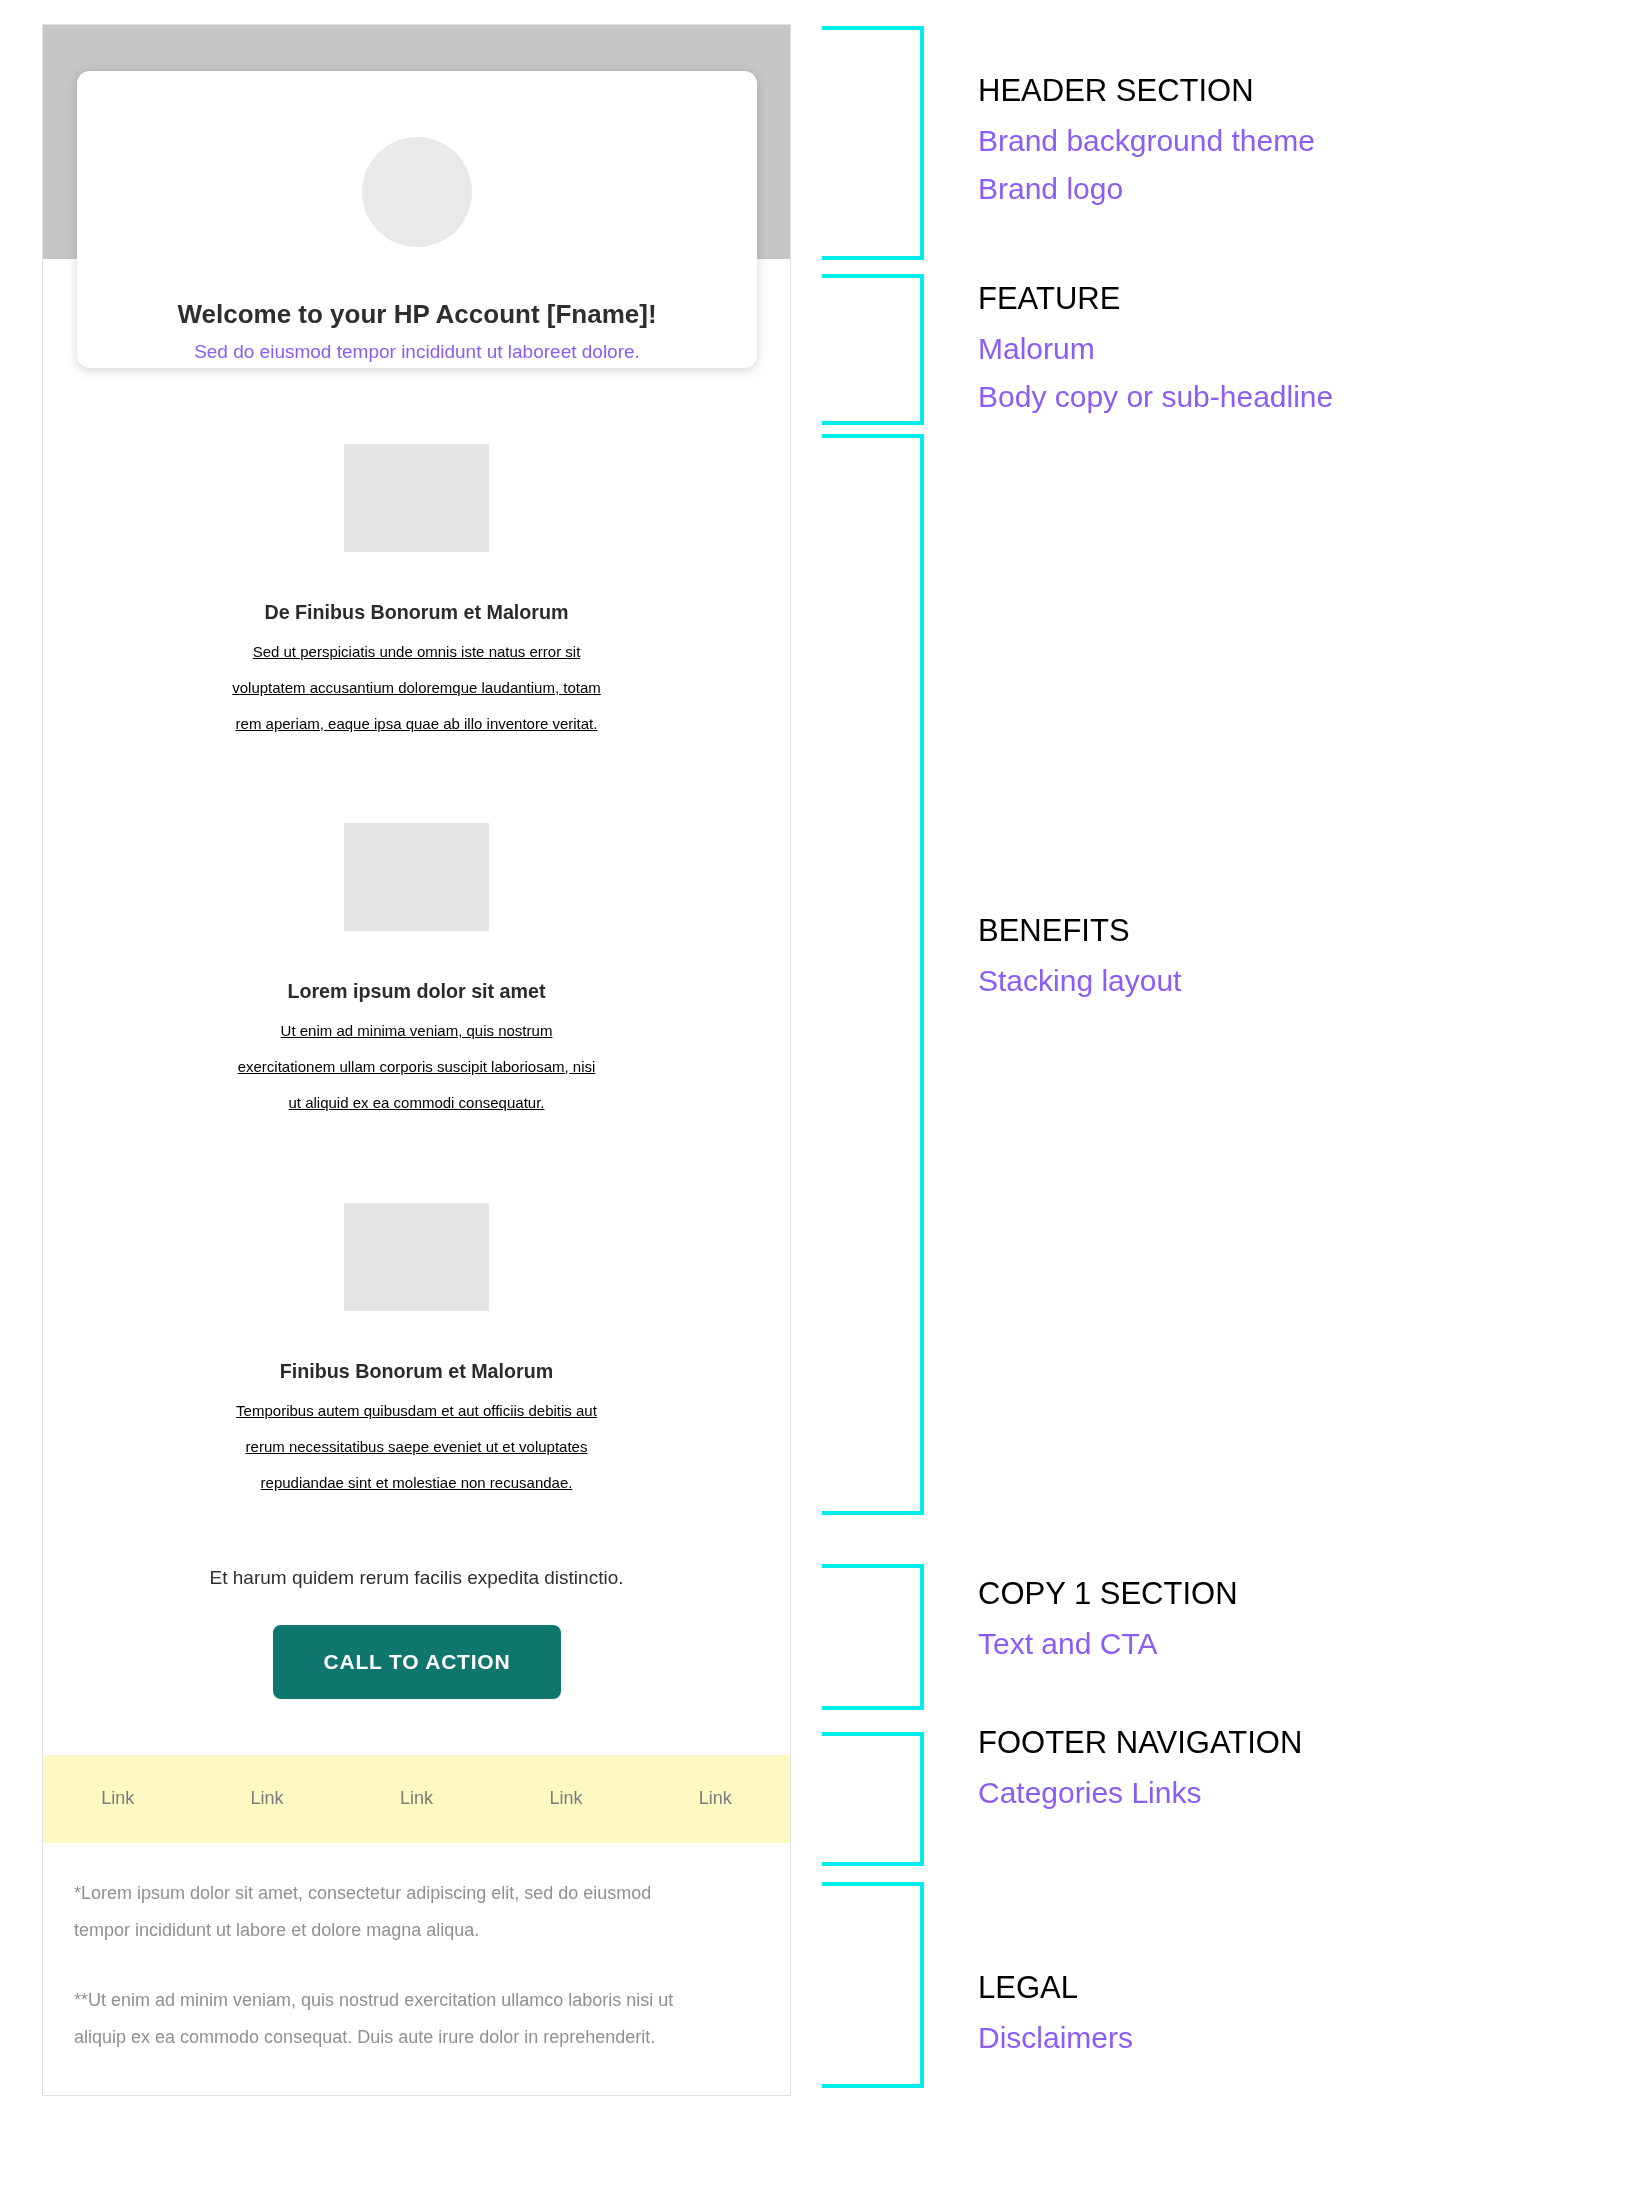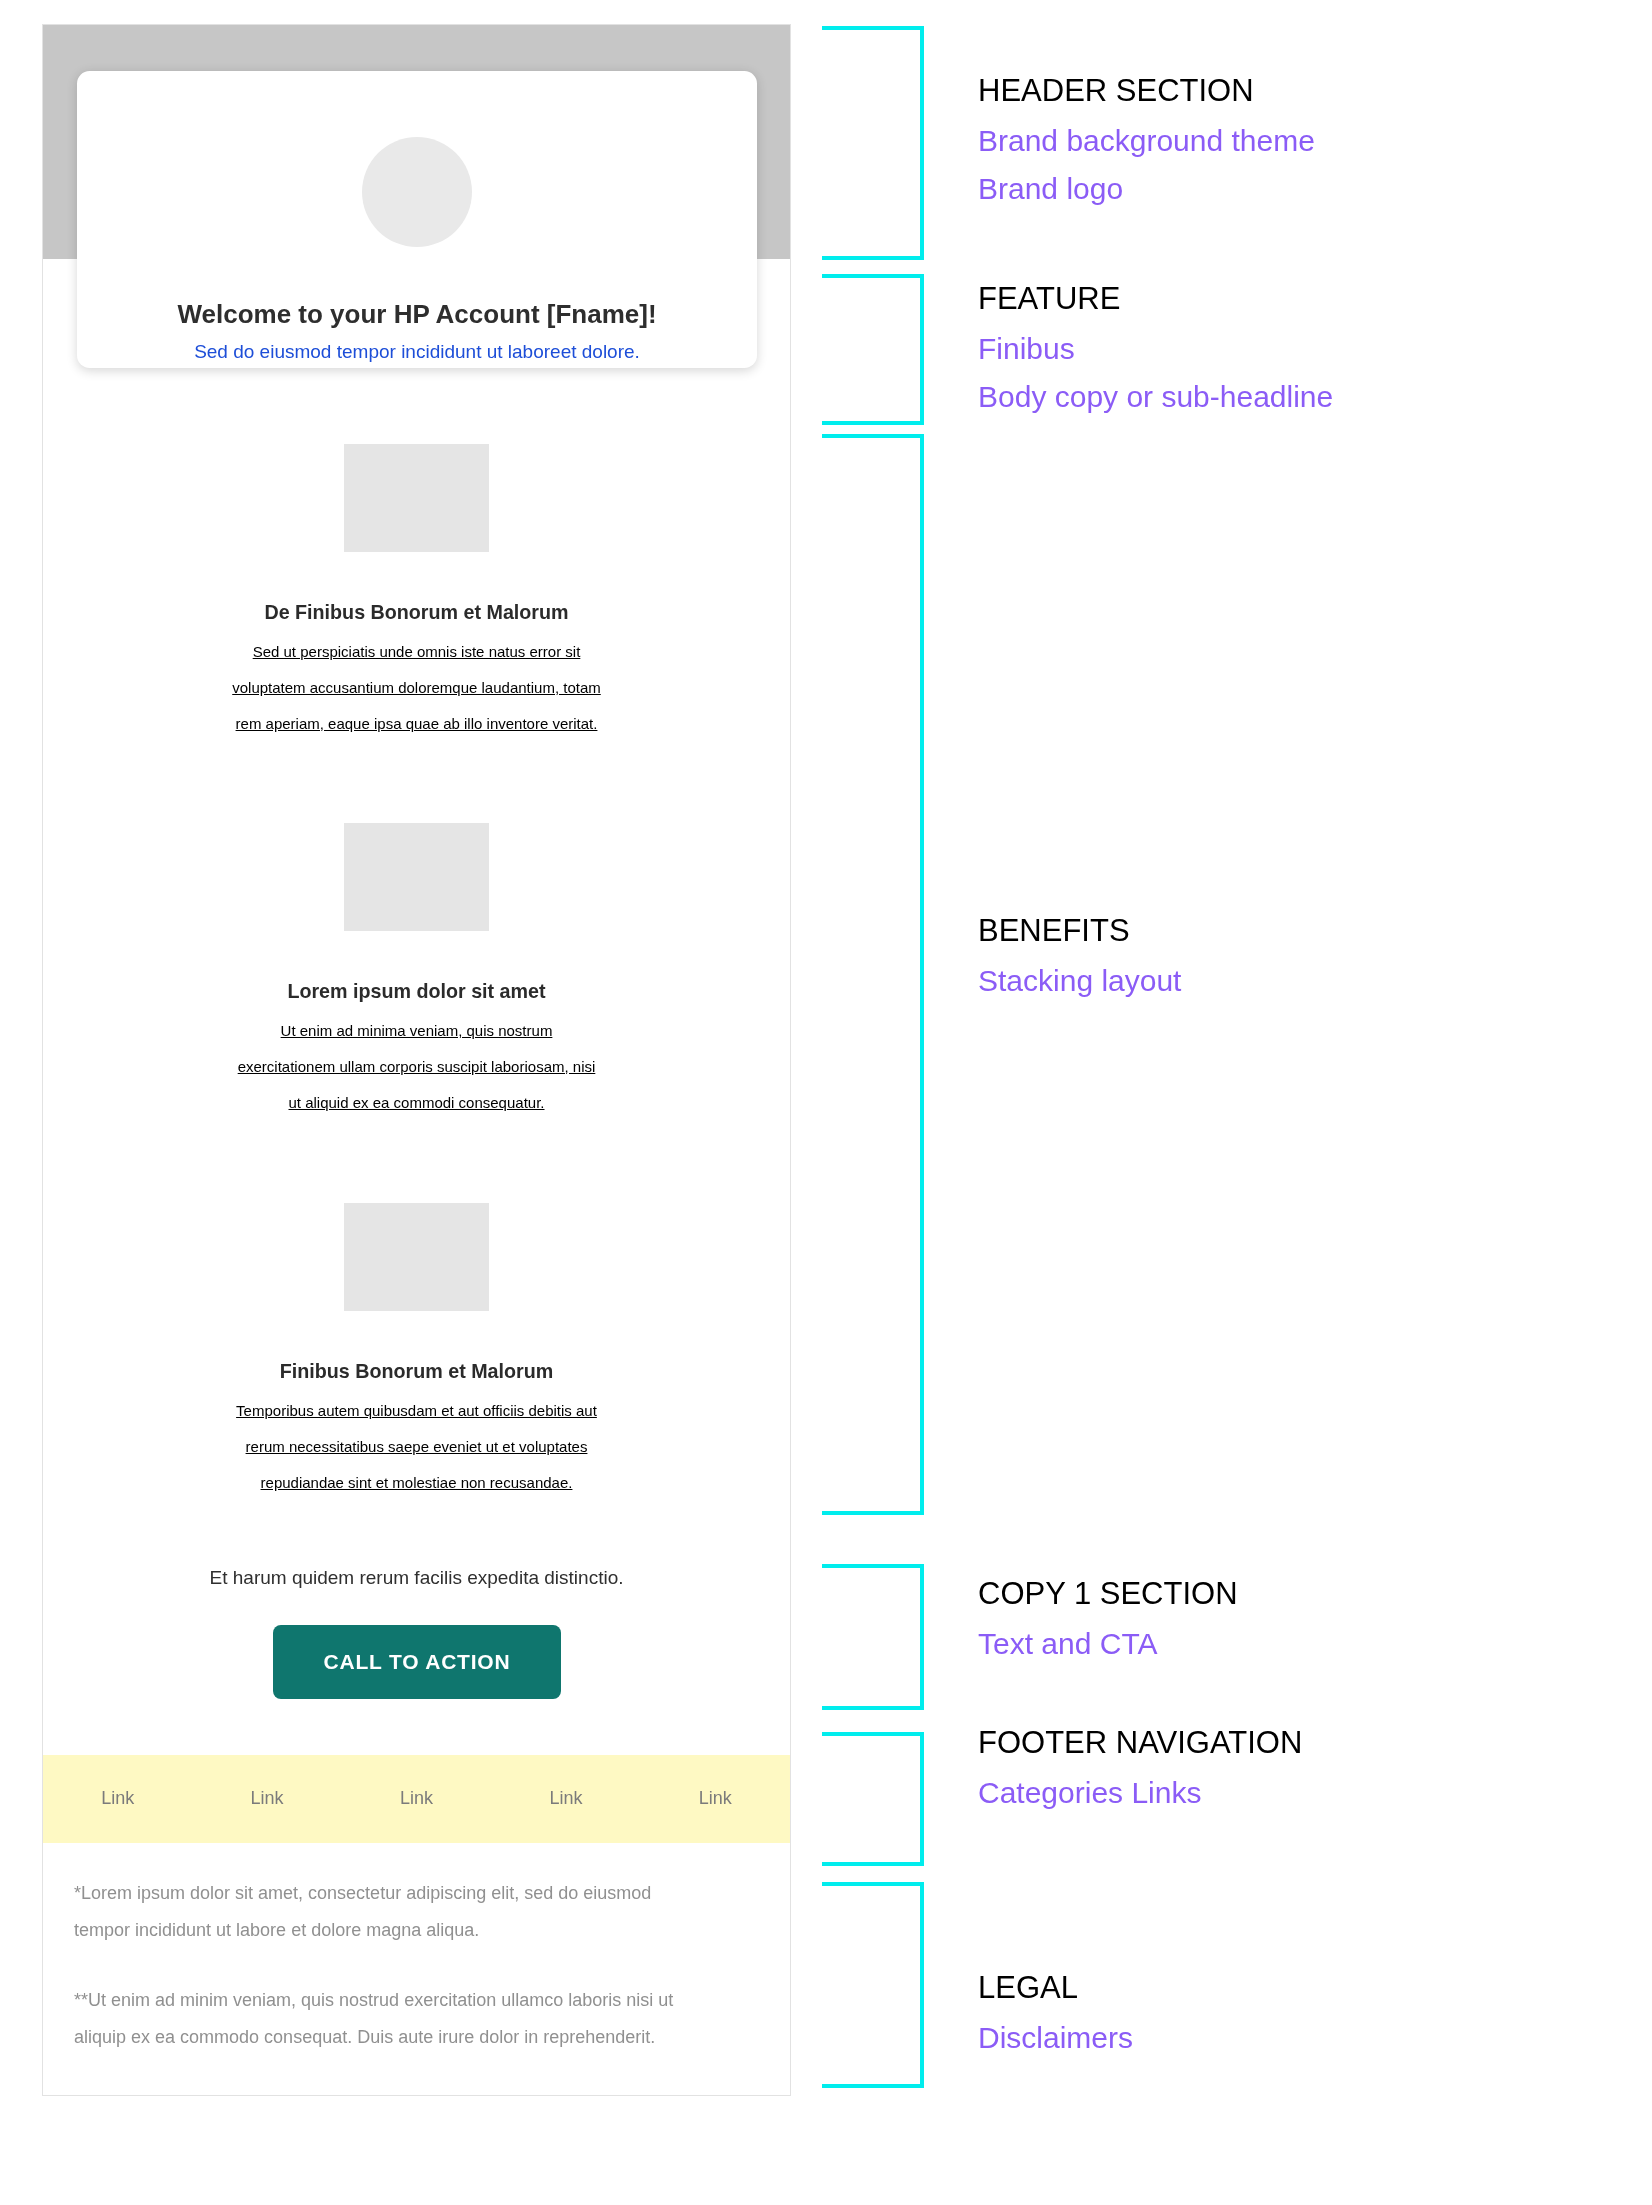--- a/index.html
+++ b/index.html
@@ -38,21 +38,21 @@
   }
   .email-headline {
     position: absolute; left: 0; top: 228px; width: 100%;
     text-align: center;
     font-size: 26px; font-weight: bold; color: #2e2e2e;
     line-height: 31px;
   }
   .email-subheadline {
     position: absolute; left: 0; top: 269px; width: 100%;
     text-align: center;
-    font-size: 19px; color: #1d4ed8;
+    font-size: 19px; color: #8b5cf6;
     line-height: 23.6px;
   }
   .benefit {
     position: absolute; left: 0; width: 100%;
     text-align: center;
   }
   .benefit-1 { top: 419px; }
   .benefit-2 { top: 798px; }
   .benefit-3 { top: 1178px; }
   .benefit-image {
@@ -218,21 +218,21 @@
 <div class="bracket bracket-6"></div>
 
 <div class="annotation-group annotation-group-1">
   <div class="annotation-title">HEADER SECTION</div>
   <div class="annotation-line">Brand background theme</div>
   <div class="annotation-line">Brand logo</div>
 </div>
 
 <div class="annotation-group annotation-group-2">
   <div class="annotation-title">FEATURE</div>
-  <div class="annotation-line">Finibus</div>
+  <div class="annotation-line">Malorum</div>
   <div class="annotation-line">Body copy or sub-headline</div>
 </div>
 
 <div class="annotation-group annotation-group-3">
   <div class="annotation-title">BENEFITS</div>
   <div class="annotation-line">Stacking layout</div>
 </div>
 
 <div class="annotation-group annotation-group-4">
   <div class="annotation-title">COPY 1 SECTION</div>

